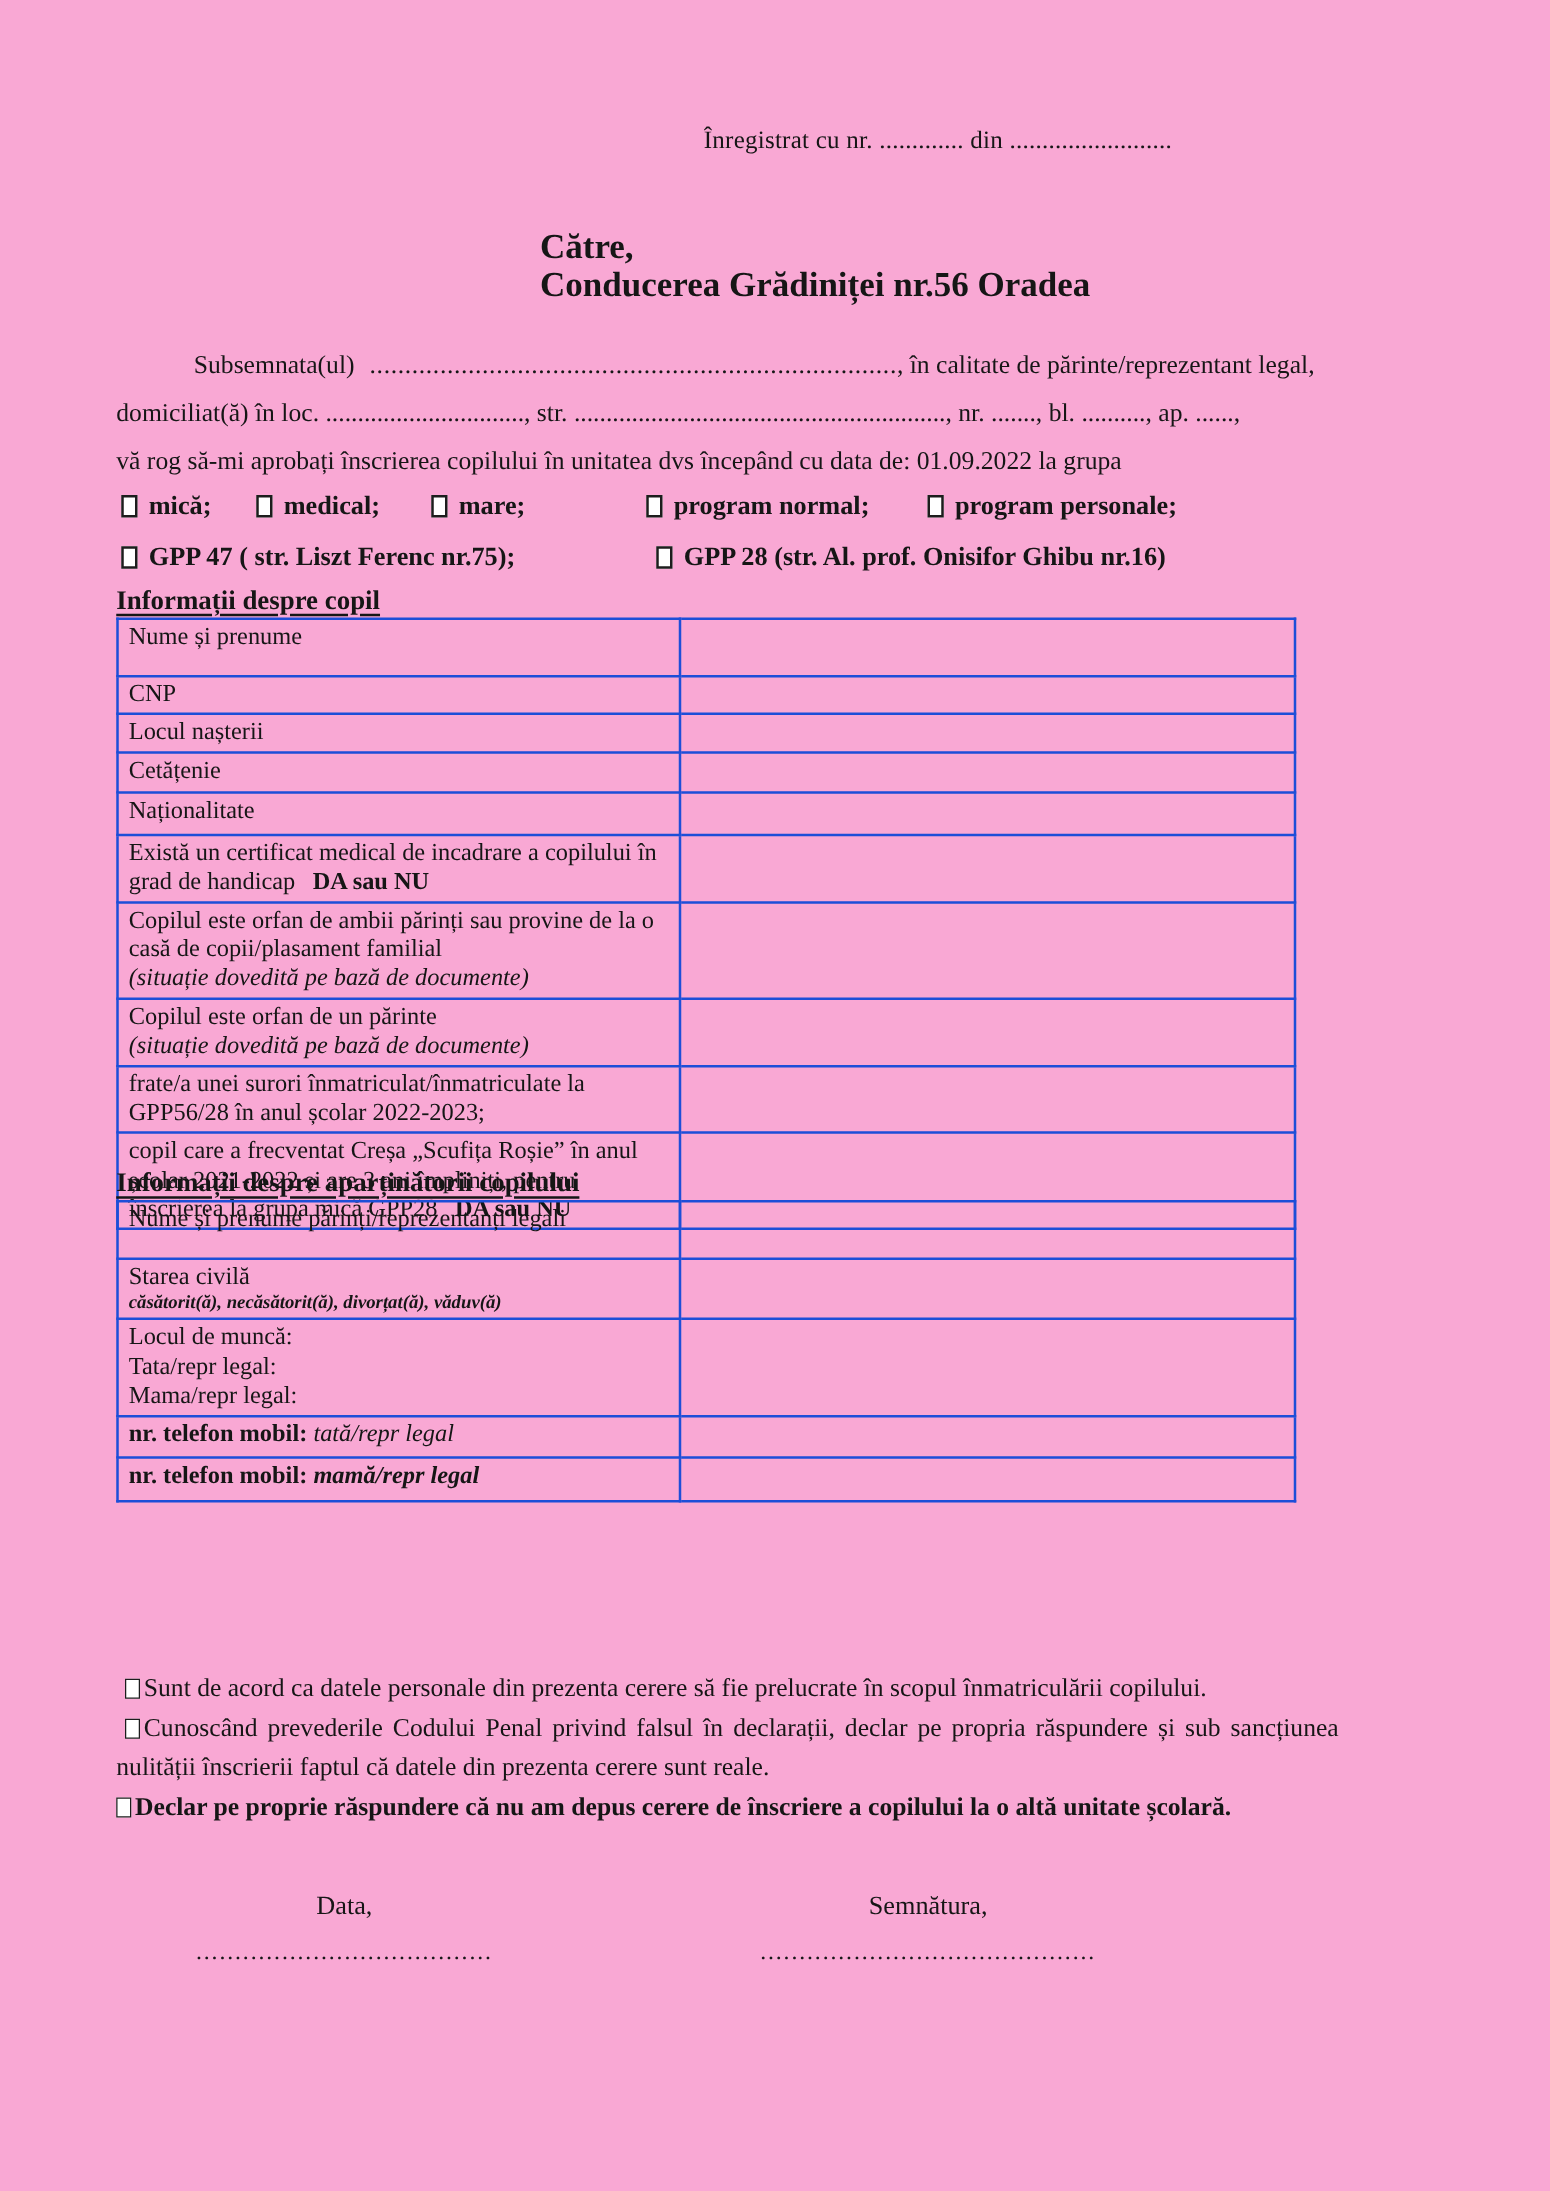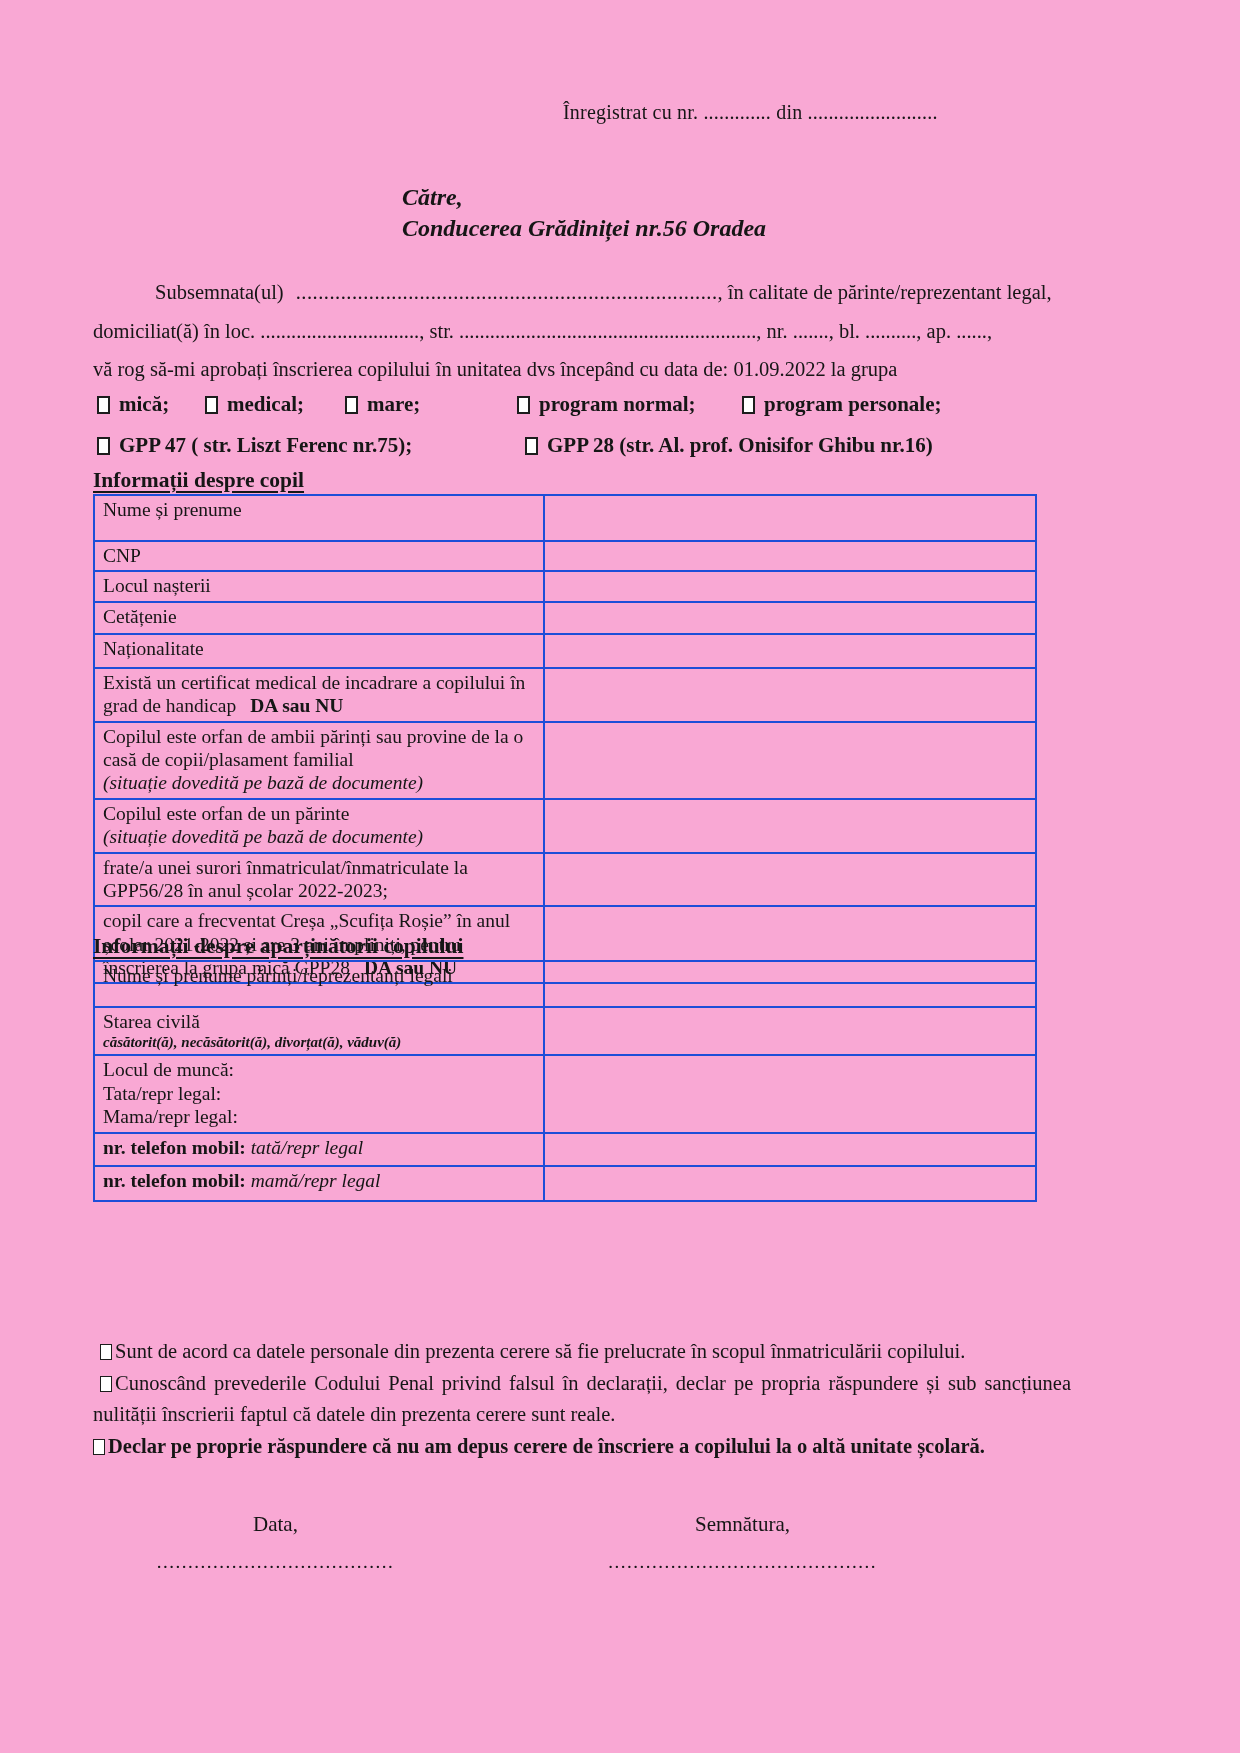--- a/index.html
+++ b/index.html
@@ -7,21 +7,21 @@
     position:relative; width:1240px; height:1753px; margin:0 auto;
     background:#f9a8d4; color:#161616;
     font-family:"Liberation Serif", serif;
     overflow:hidden;
   }
 
   
   .reg-line { position:absolute; top:101px; left:563px; font-size:20px; letter-spacing:.2px; }
 
   
-  .address { position:absolute; top:182px; left:402px; font-size:24px; font-weight:bold; line-height:31px;font-style:italic; }
+  .address { position:absolute; top:182px; left:432px; font-size:28px; font-weight:bold; line-height:31px; }
 
   
   .intro { position:absolute; top:273px; left:93px; width:975px; font-size:20.5px; line-height:38.5px; white-space:nowrap; }
   .intro .line1 { text-indent:62px; }
   .intro .dots-gap { margin-left:12px; letter-spacing:.5px; }
 
   
   .cb-row { position:absolute; left:0; top:0; width:1240px; height:30px; font-weight:bold; font-size:21px; }
   .cb-row .opt { position:absolute; white-space:nowrap; }
   .row-groups { top:392px; }
@@ -49,21 +49,21 @@
   table.form { position:absolute; left:93px; border-collapse:collapse; width:944px; table-layout:fixed; }
   .t-child { top:494px; }
   .t-parents { top:960px; }
   table.form td { border:2px solid #1d4ed8; vertical-align:top; padding:2px 8px 3px 8px; font-size:19.5px; line-height:1.2; }
   td.lbl { width:432px; }
   .sp { margin-left:14px; }
   .note { font-style:italic; }
   .emph { font-weight:bold; font-style:italic; font-size:15px; }
   .h46{height:46px;} .h30{height:30px;} .h32{height:32px;border-radius:14px;} .h34{height:34px;}
   .h58{height:58px;} .h40{height:40px;} .h38{height:38px;} .h62{height:62px;}
-  .h44{height:44px;} .h66{height:66px;} .h33{height:33px;} .h35{height:35px;}
+  .h44{height:44px;} .h66{height:66px;} .h33{height:33px;} .h35{height:35px;font-weight:bold;}
 
   
   .decls { position:absolute; top:1336px; left:93px; width:978px; font-size:20.5px; line-height:31.5px; }
   .decl { margin:0; }
   .decl.just { text-align:justify; }
   .decl.bold { font-weight:bold; }
   .decl .pad { display:inline-block; width:7px; }
 
   
   .sig-block { position:absolute; text-align:center; font-size:21px; }

